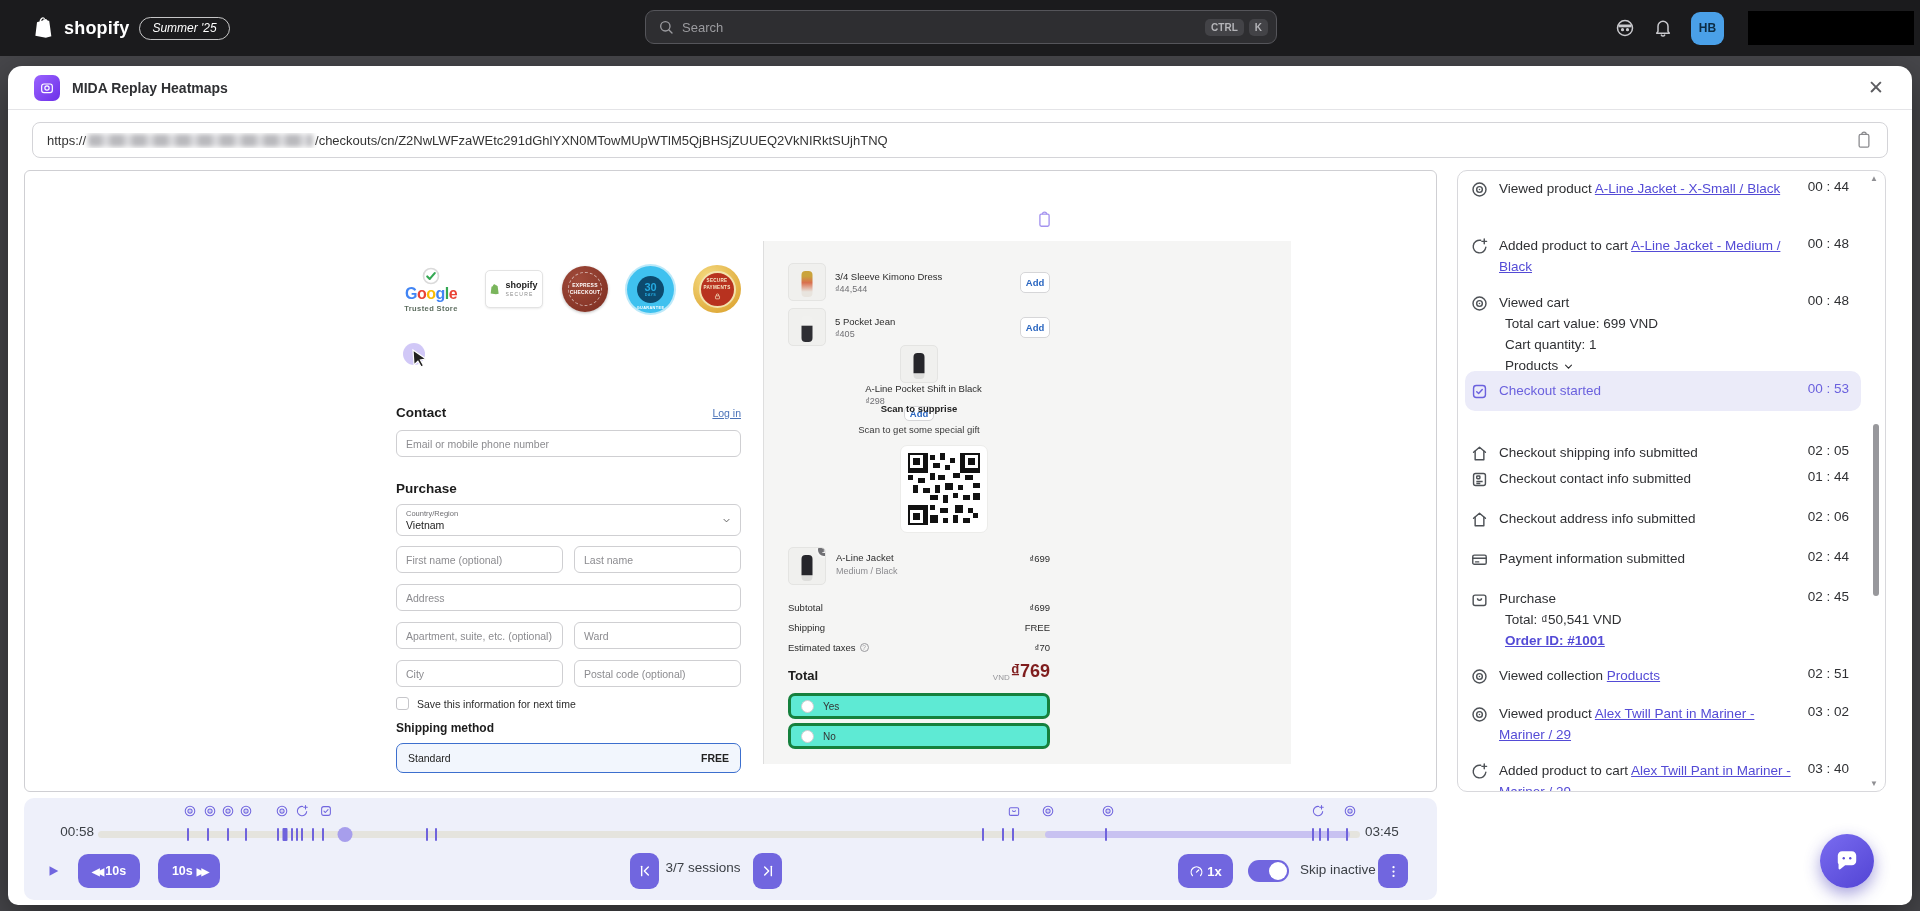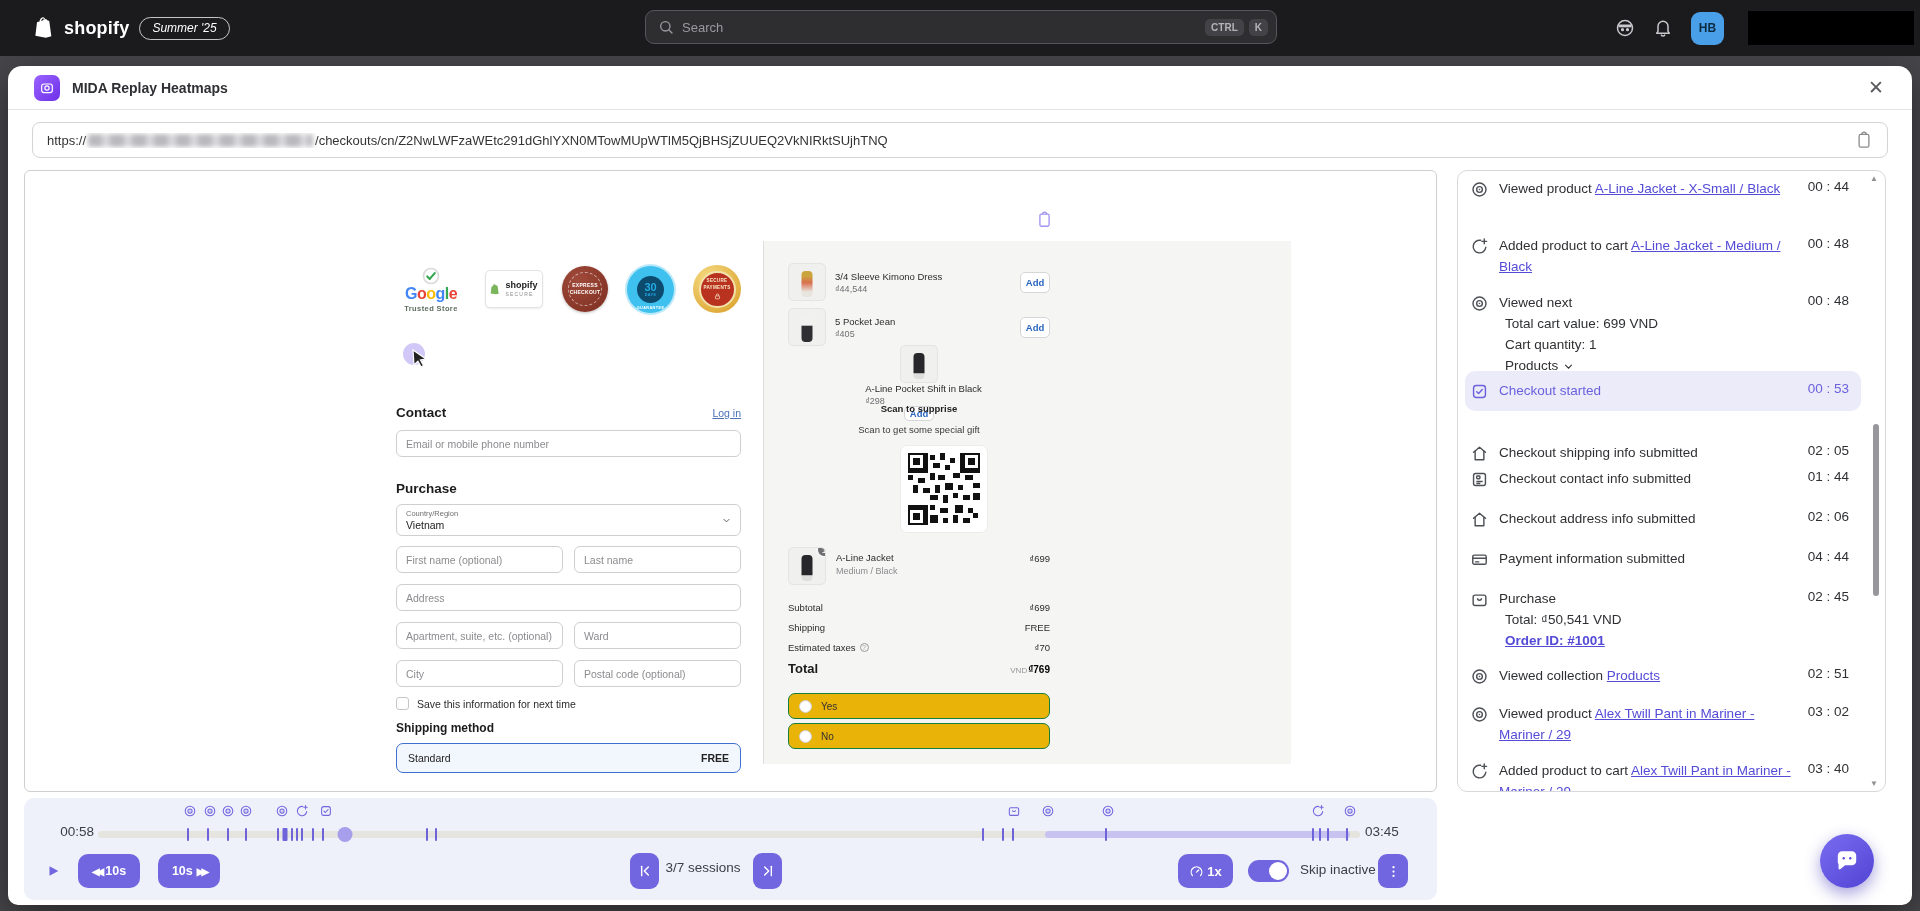--- a/index.html
+++ b/index.html
@@ -98,23 +98,23 @@
   .ci-price{margin-left:auto;font-size:9.5px;color:#2b2b2b;}
   .summary{position:absolute;left:24px;top:356px;width:262px;}
   .sumrow{display:flex;justify-content:space-between;height:20px;align-items:center;}
   .sum-l{font-size:9.5px;color:#2b2b2b;display:flex;align-items:center;gap:4px;}
   .sum-v{font-size:9.5px;color:#2b2b2b;}
   .info-ic{width:9px;height:9px;border:1px solid #9a9a9e;border-radius:50%;color:#9a9a9e;font-size:6.5px;display:inline-flex;align-items:center;justify-content:center;}
   .totalrow{position:absolute;left:24px;top:420px;width:262px;display:flex;align-items:baseline;}
   .tot-l{font-size:13px;font-weight:700;color:#1c1c1c;}
   .tot-r{margin-left:auto;display:flex;align-items:flex-end;gap:1px;}
   .tot-cur{font-size:8px;color:#97979b;}
-  .tot-v{font-size:10px;font-weight:700;color:#000000;}
+  .tot-v{font-size:18px;font-weight:700;color:#7f1d1d;}
   .survey{position:absolute;left:24px;top:452px;width:262px;display:flex;flex-direction:column;gap:4px;}
-  .surv-opt{height:26px;background:#eab308;border:1px solid #15803d;border-radius:7px;display:flex;align-items:center;gap:9px;padding:0 10px;}
+  .surv-opt{height:26px;background:#5eead4;border:3px solid #15803d;border-radius:7px;display:flex;align-items:center;gap:9px;padding:0 10px;}
   .radio{width:13px;height:13px;border:1px solid #cfcfd2;border-radius:50%;background:#fff;flex:none;}
   .surv-label{font-size:10px;color:#333;}
 
   
   .sidebar{position:absolute;left:1449px;top:104px;width:429px;height:622px;border:1px solid #d8d8dc;border-radius:10px;background:#fff;overflow:hidden;}
   .hl{position:absolute;left:7px;top:200px;right:24px;height:40px;background:#ebebf9;border-radius:10px;}
   .ev{position:absolute;left:12px;right:36px;display:flex;gap:10px;}
   .ev-ic{width:19px;height:19px;color:#4d5156;flex:none;margin-top:1px;}
   .ev-body{flex:1;max-width:300px;font-size:13.5px;color:#2f3033;line-height:1.55;}
   .ev-link{color:#544bd6;text-decoration:underline;cursor:pointer;}
@@ -476,21 +476,21 @@
           </div>
           <div class="ev" style="top: 122px;">
             <span class="ev-ic">
               <svg viewBox="0 0 24 24" fill="none" stroke="currentColor" stroke-width="1.8">
                 <circle cx="12" cy="12" r="8.2"></circle>
                 <circle cx="12" cy="12" r="3.6"></circle>
                 <circle cx="12" cy="12" r="1" fill="currentColor" stroke="none"></circle>
               </svg>
             </span>
             <div class="ev-body">
-              <div>Viewed next</div>
+              <div>Viewed cart</div>
               <div class="ev-det">Total cart value: 699 VND</div>
               <div class="ev-det">Cart quantity: 1</div>
               <div class="ev-det ev-exp">
                 <span>Products</span>
                 <span class="exp-ch">
                   <svg viewBox="0 0 24 24" fill="none" stroke="currentColor" stroke-width="2" stroke-linecap="round">
                     <path d="M6.5 9.5l5.5 5.5 5.5-5.5"></path>
                   </svg>
                 </span>
               </div>
@@ -549,21 +549,21 @@
           <div class="ev" style="top: 378px;">
             <span class="ev-ic">
               <svg viewBox="0 0 24 24" fill="none" stroke="currentColor" stroke-width="1.8" stroke-linecap="round">
                 <rect x="3.5" y="6.5" width="17" height="11.5" rx="2"></rect>
                 <path d="M3.5 10.5h17M7 15h4"></path>
               </svg>
             </span>
             <div class="ev-body">
               <div>Payment information submitted</div>
             </div>
-            <span class="ev-time">04 : 44</span>
+            <span class="ev-time">02 : 44</span>
           </div>
           <div class="ev" style="top: 418px;">
             <span class="ev-ic">
               <svg viewBox="0 0 24 24" fill="none" stroke="currentColor" stroke-width="1.8" stroke-linejoin="round">
                 <rect x="4" y="6.5" width="16" height="13" rx="2.5"></rect>
                 <path d="M9.5 10.5a2.5 2.5 0 0 0 5 0"></path>
               </svg>
             </span>
             <div class="ev-body">
               <div>Purchase</div>

